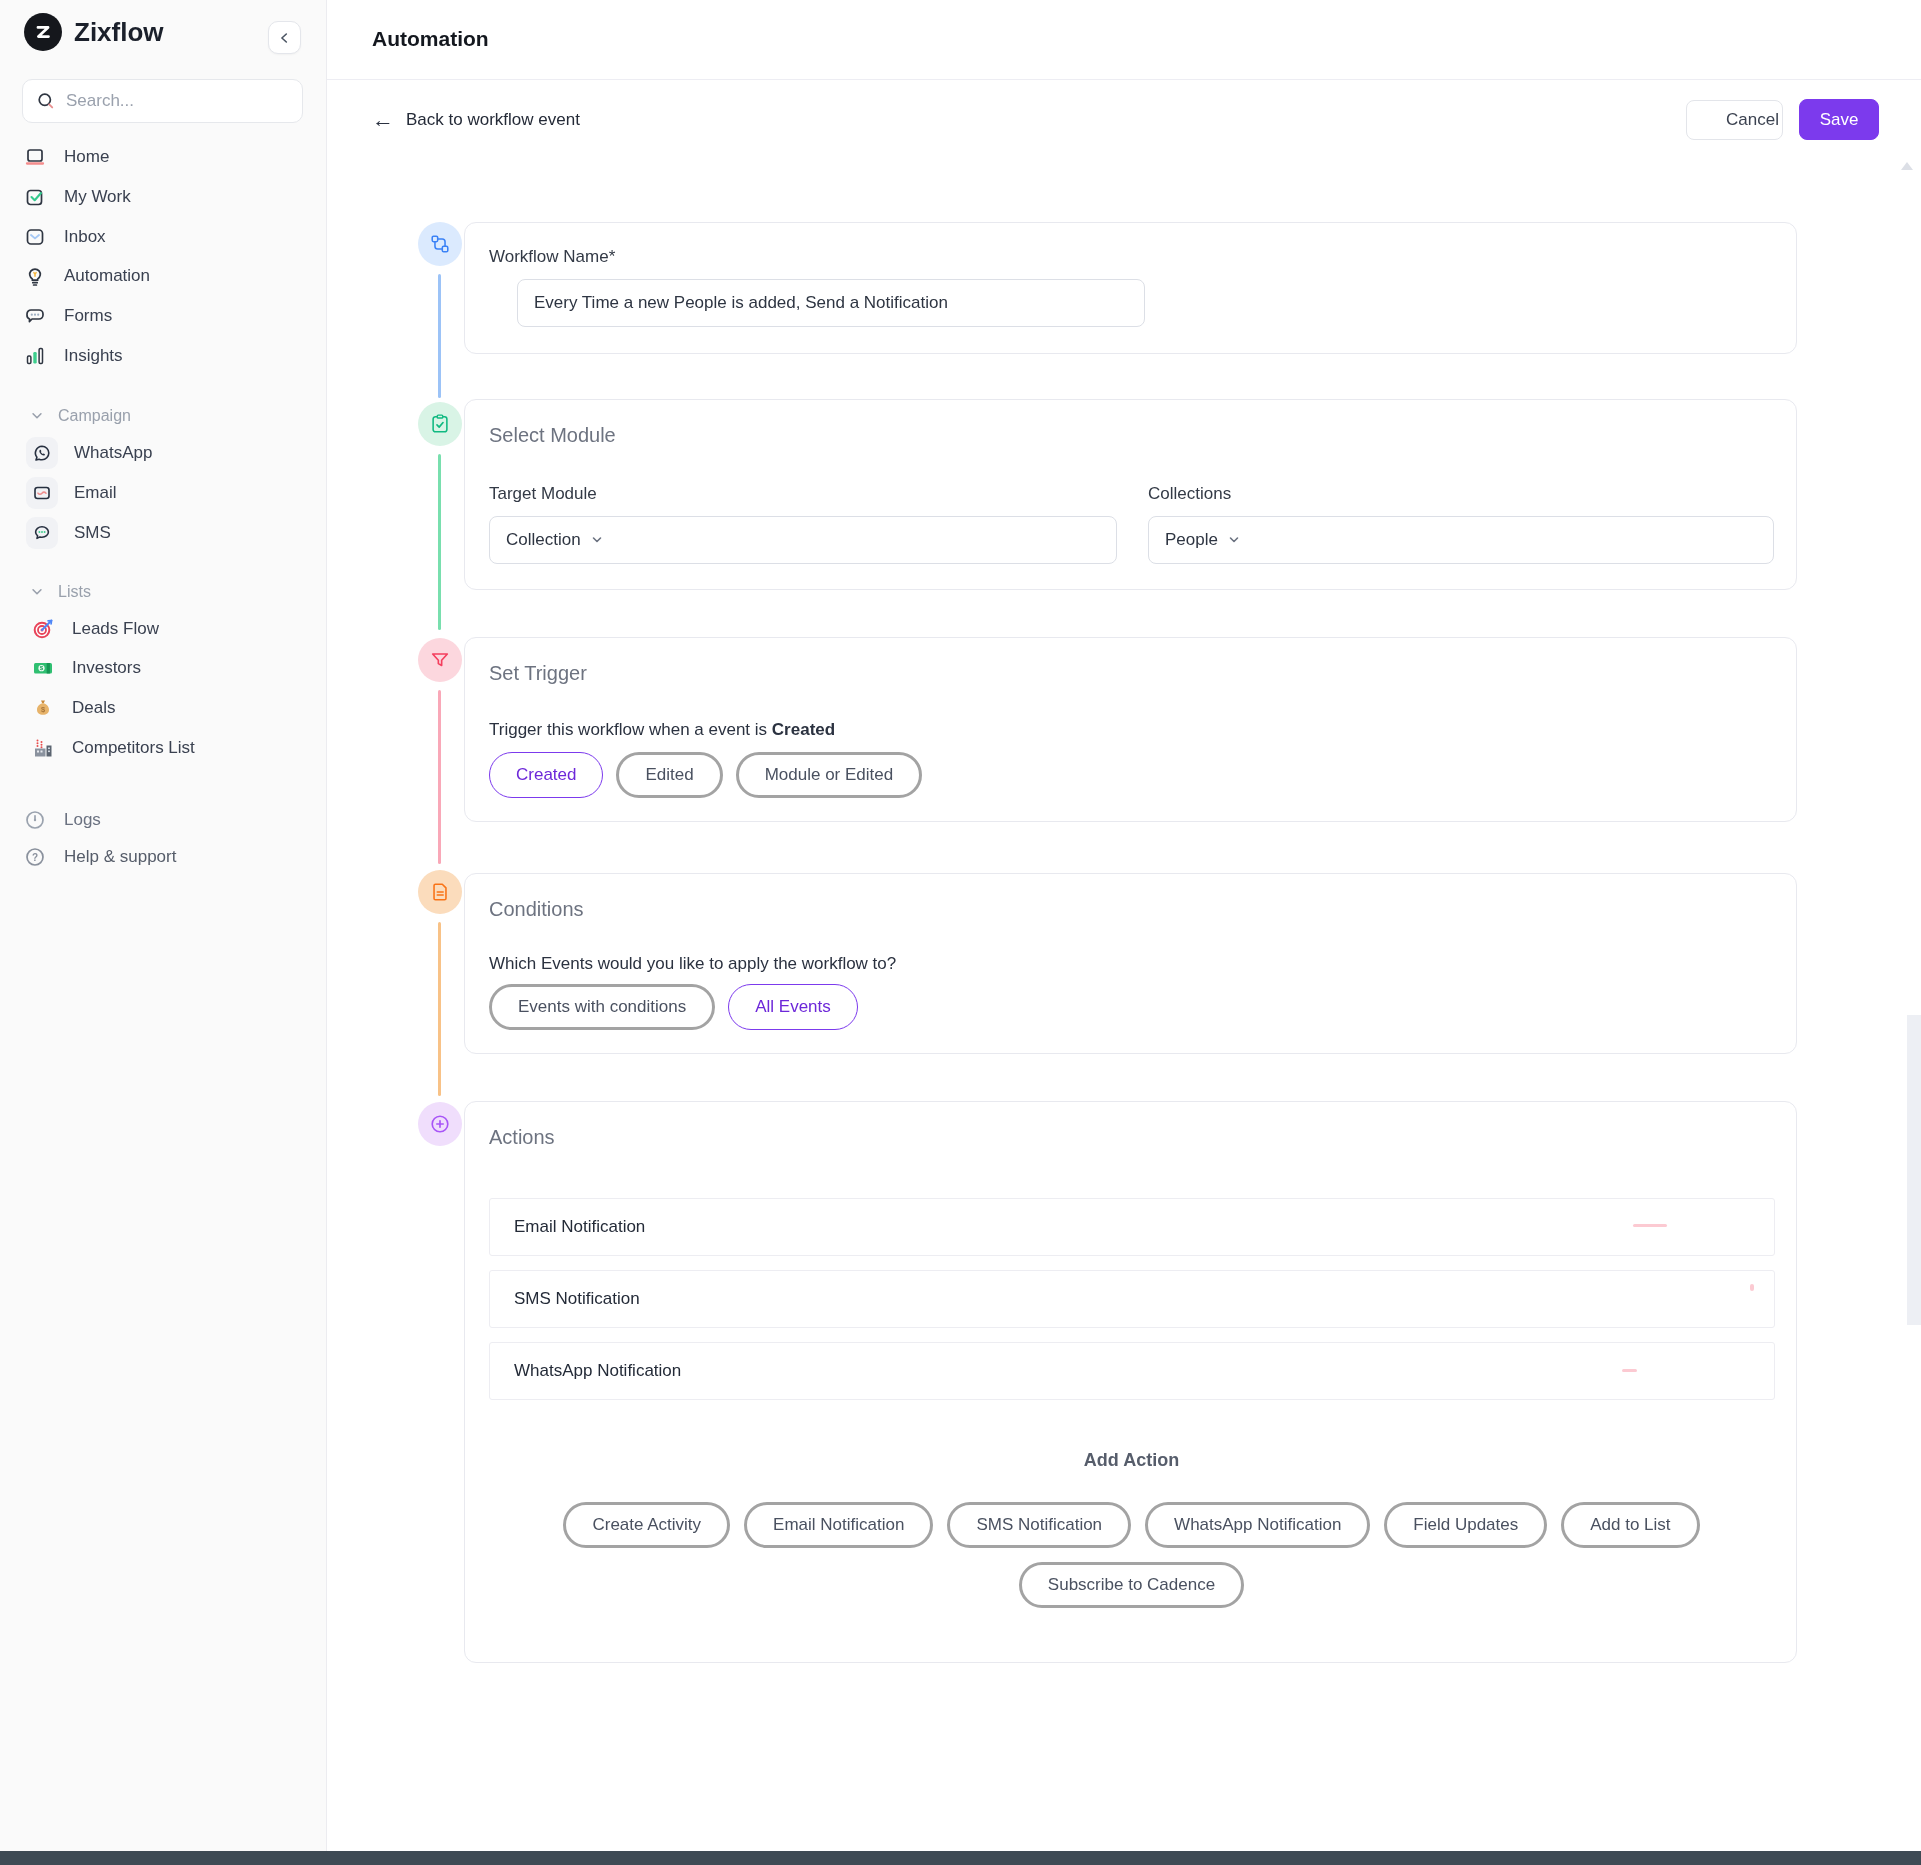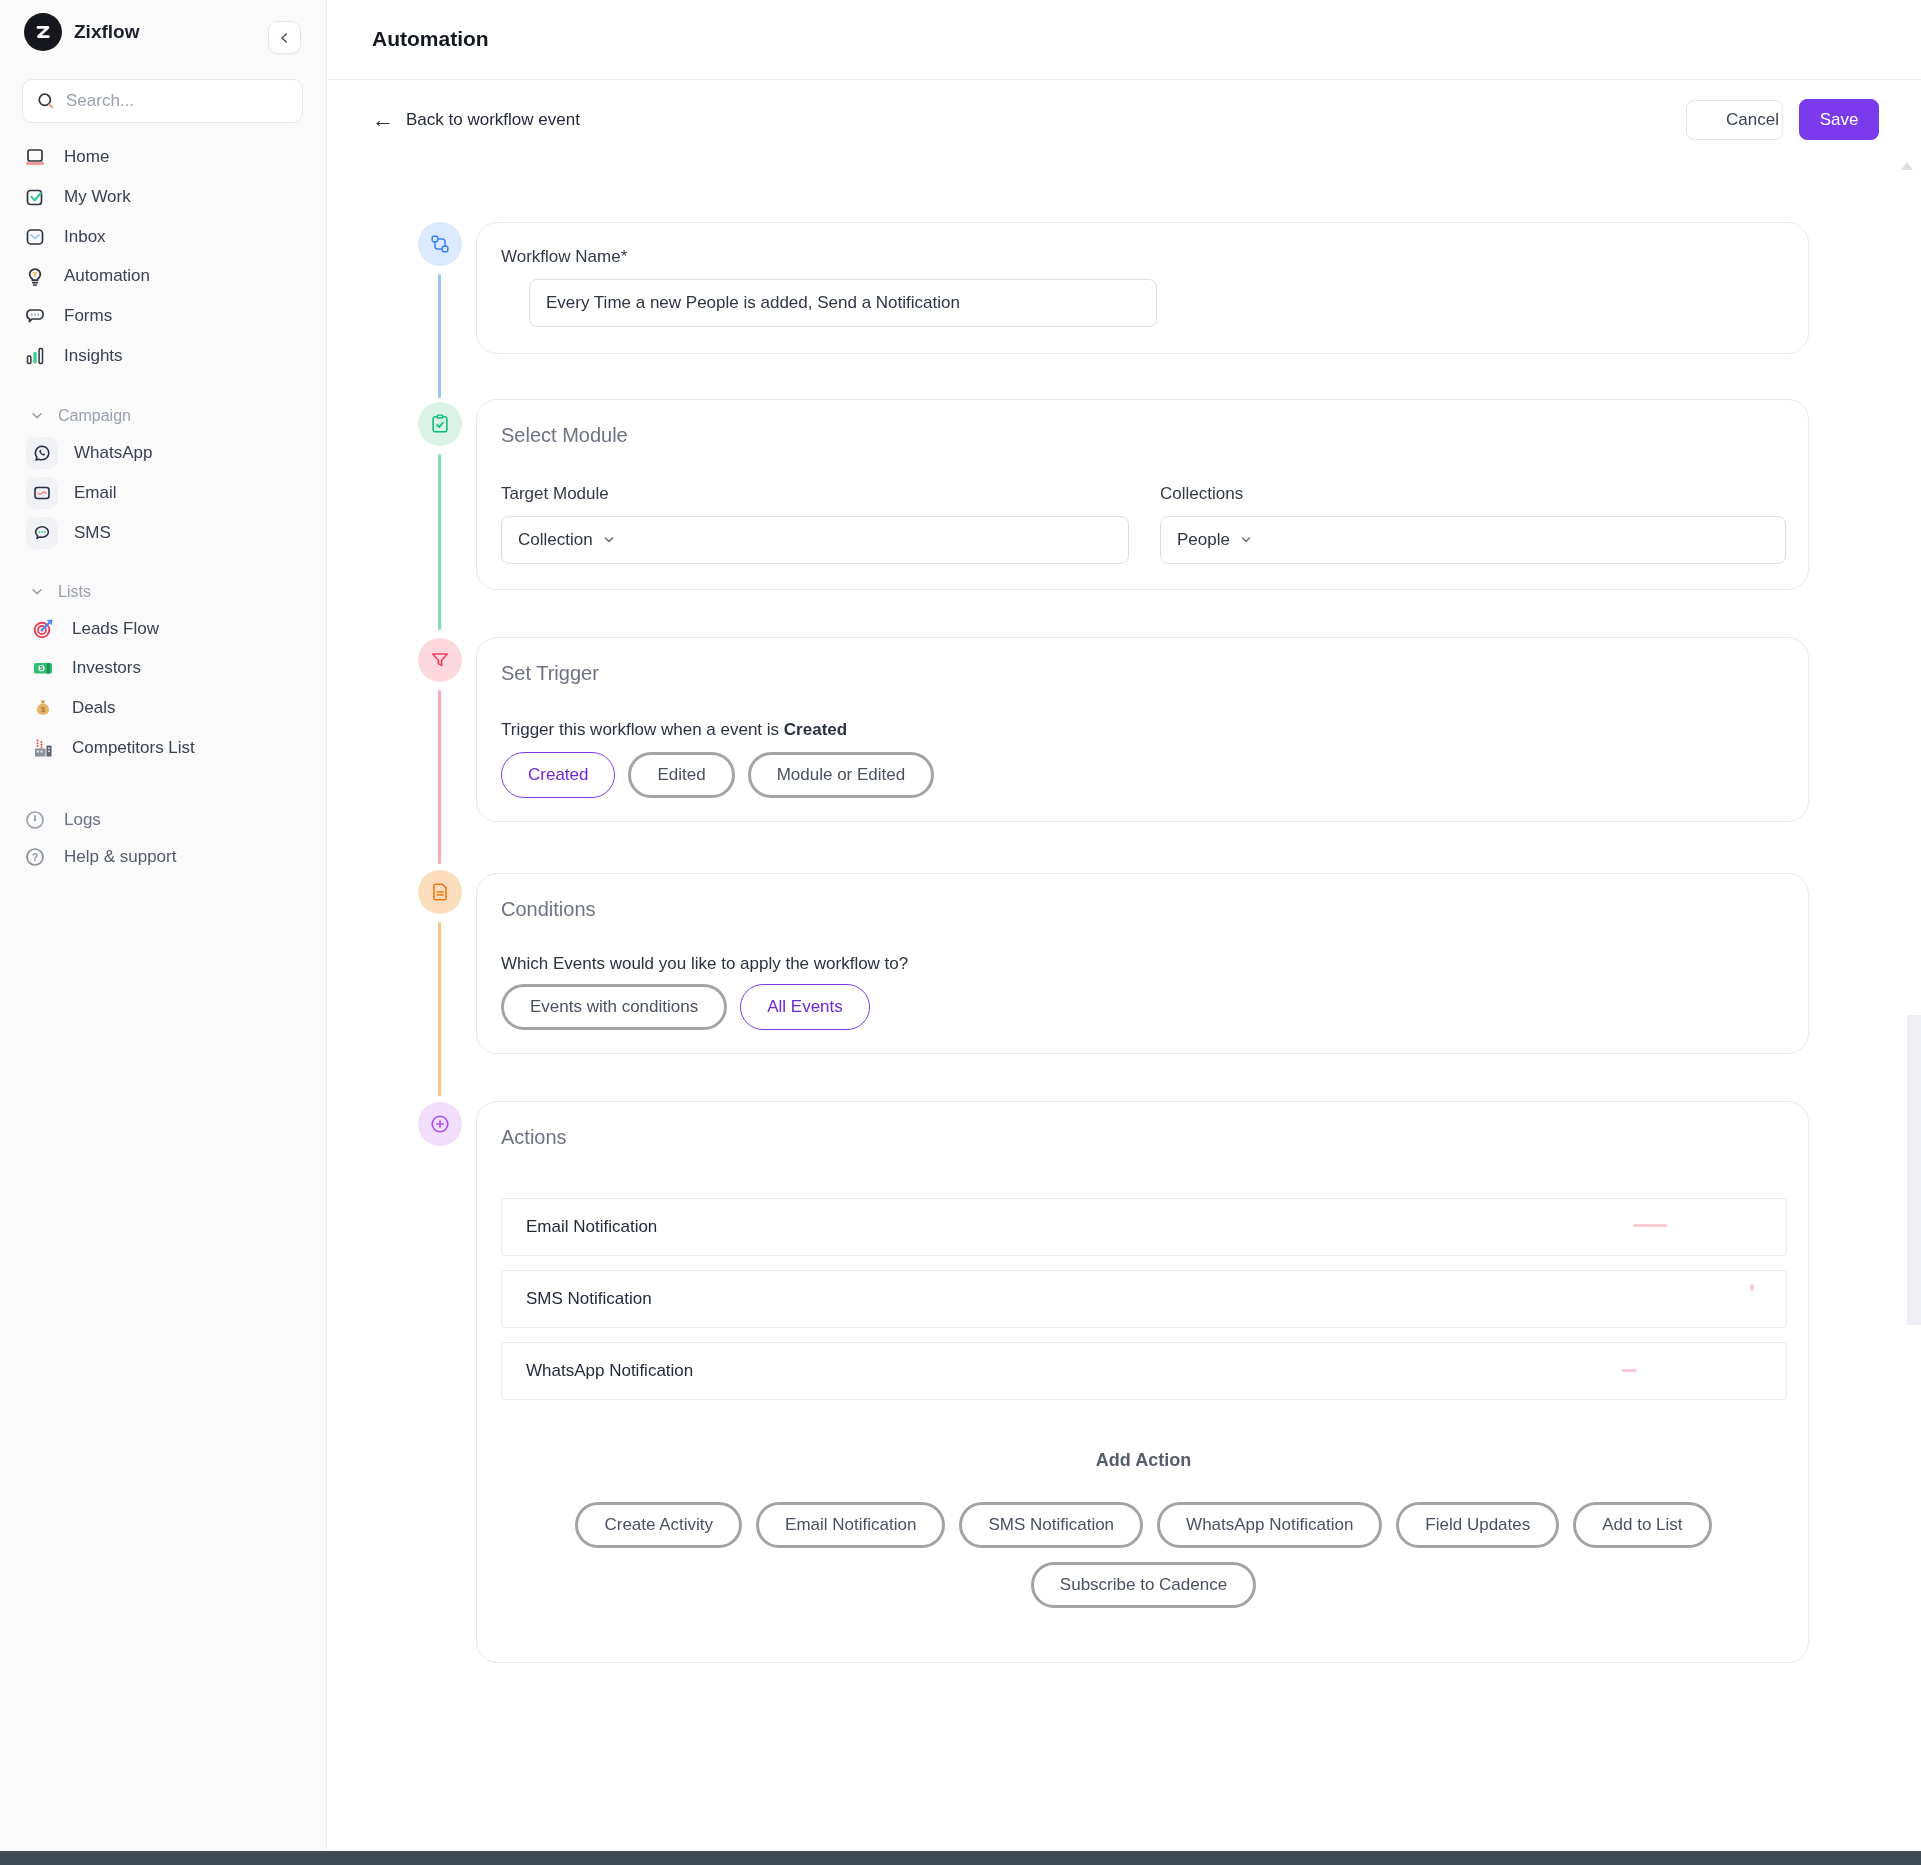--- a/index.html
+++ b/index.html
@@ -4,21 +4,21 @@
 <style>
   * { margin:0; padding:0; box-sizing:border-box; }
   html,body { background:#fff; }
   body { font-family:"Liberation Sans", sans-serif; color:#2e3542; }
   .page { position:relative; width:1921px; height:1865px; background:#fff; overflow:hidden; }
 
   
   .sidebar { position:absolute; left:0; top:0; width:327px; height:1851px; background:#fafafa; border-right:1px solid #ececf0; }
   .logo-row { position:absolute; left:24px; top:13px; display:flex; align-items:center; gap:12px; }
   .logo-badge { width:38px; height:38px; border-radius:50%; background:#15171c; display:flex; align-items:center; justify-content:center; }
-  .logo-text { font-size:19px; font-weight:700; color:#1b202b; }
+  .logo-text { font-size:26px; font-weight:700; color:#1b202b; }
   .collapse-btn { position:absolute; left:268px; top:21px; width:33px; height:33px; border-radius:10px; border:1px solid #e4e6eb; background:#fff; display:flex; align-items:center; justify-content:center; box-shadow:0 1px 2px rgba(0,0,0,.04); }
   .search-box { position:absolute; left:22px; top:79px; width:281px; height:44px; border:1px solid #e6e8ec; border-radius:10px; background:#fff; display:flex; align-items:center; gap:10px; padding:0 13px; }
   .search-box input { border:none; outline:none; background:transparent; font-size:17px; color:#3a4150; width:210px; font-family:inherit; }
   .search-box input::placeholder { color:#9aa1ad; }
   .srow { position:absolute; left:22px; width:283px; height:40px; display:flex; align-items:center; gap:16px; font-size:17px; color:#3a4150; cursor:pointer; }
   .srow .nicon { width:26px; display:flex; justify-content:center; }
   .shead { position:absolute; left:30px; width:270px; height:40px; display:flex; align-items:center; gap:14px; font-size:16px; color:#99a0ac; cursor:pointer; }
   .ibox { width:32px; height:32px; border-radius:9px; background:#f1f2f5; display:flex; align-items:center; justify-content:center; }
   .lrow { left:26px; }
   .frow { color:#6a7180; }
@@ -27,21 +27,21 @@
   .topbar { position:absolute; left:327px; top:0; width:1594px; height:80px; background:#fff; border-bottom:1px solid #ededf3; }
   .page-title { position:absolute; left:45px; top:27px; font-size:21px; font-weight:700; color:#14181f; }
   .back-row { position:absolute; left:372px; top:100px; height:40px; display:flex; align-items:center; gap:12px; cursor:pointer; }
   .back-arrow { font-size:22px; color:#2a3140; line-height:1; }
   .back-label { font-size:17px; color:#252b38; }
   .btn { position:absolute; border-radius:8px; font-size:17px; display:flex; align-items:center; justify-content:center; cursor:pointer; }
   .btn-cancel { left:1686px; top:100px; width:97px; height:40px; background:#fff; border:1px solid #e3e5ea; color:#3b4250;padding-left:36px; }
   .btn-save { left:1799px; top:99px; width:80px; height:41px; background:#7c3aed; border:1px solid #7c3aed; color:#fff; }
 
   
-  .card { position:absolute; left:476px; width:1333px; background:#fff; border:1px solid #e8e9ef; border-radius:21px; }
+  .card { position:absolute; left:464px; width:1333px; background:#fff; border:1px solid #e8e9ef; border-radius:12px; }
   .card-title { position:absolute; left:24px; font-size:20px; color:#6d7380;text-align:center; }
   .dark-label { position:absolute; font-size:17px; color:#333a46; }
   .field { position:absolute; height:48px; border:1px solid #dcdfe6; border-radius:8px; background:#fff; display:flex; align-items:center; padding:0 16px; font-size:17px; color:#2e3542; }
   .dd { justify-content:flex-start; gap:9px; cursor:pointer; }
   .desc { position:absolute; font-size:17px; color:#2b3240; }
   .pill { height:46px; border:3px solid #a3a3a3; border-radius:23px; background:#fff; display:inline-flex; align-items:center; padding:0 26px; font-size:17px; color:#4a5160; cursor:pointer; white-space:nowrap; }
   .pill.sel { border:1.5px solid #7c3aed; color:#6d28d9; }
   .pillrow { position:absolute; display:flex; gap:13px; }
   .arow { position:absolute; left:24px; width:1286px; height:58px; border:1px solid #ededf2; border-radius:3px; background:#fff; display:flex; align-items:center; padding-left:24px; font-size:17px; color:#242b38; cursor:pointer; }
   .add-label { position:absolute; left:0; width:1333px; text-align:center; font-size:18px; font-weight:700; color:#565d6b; }

